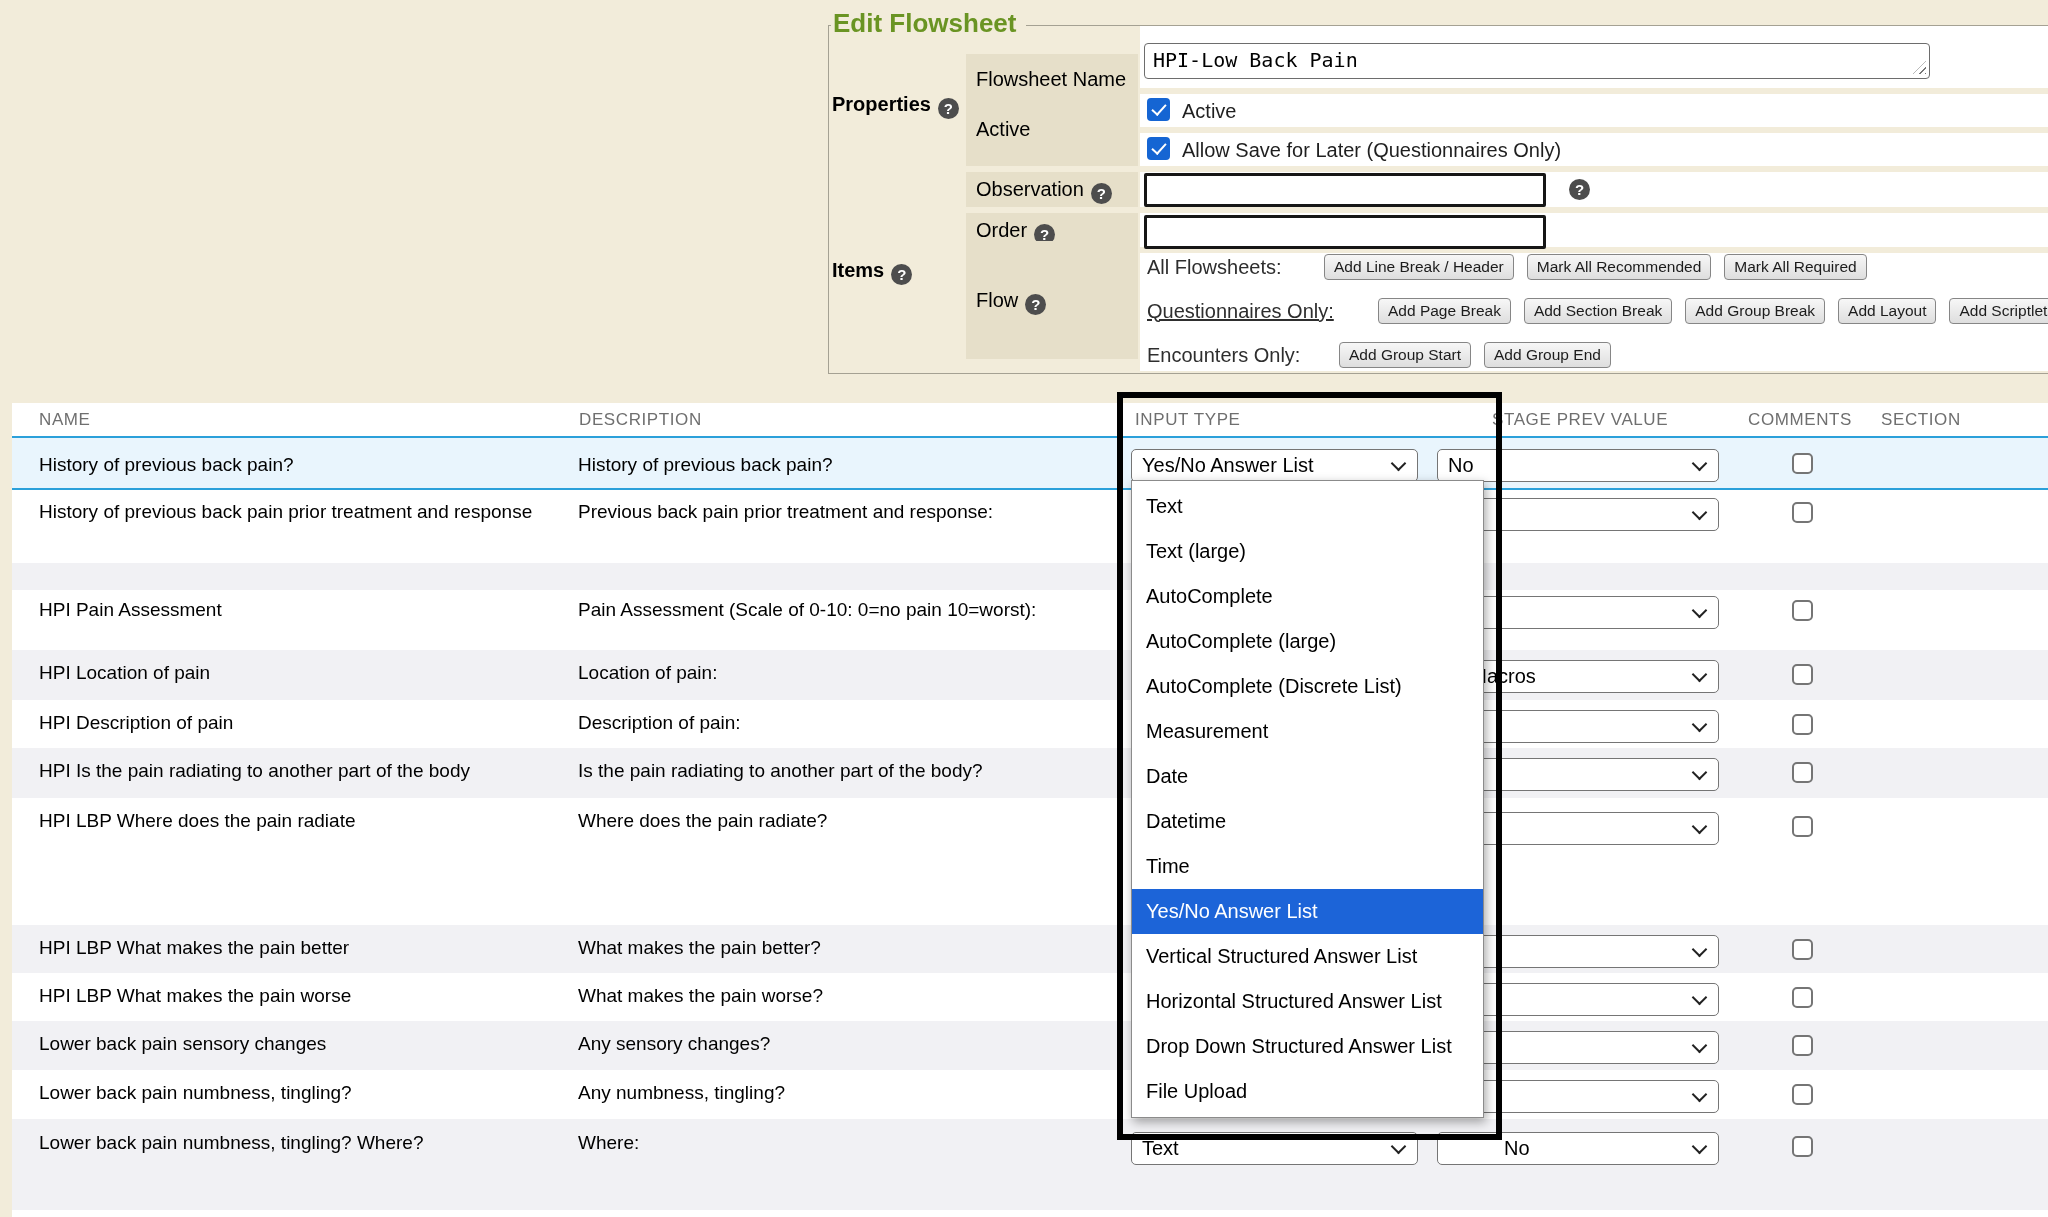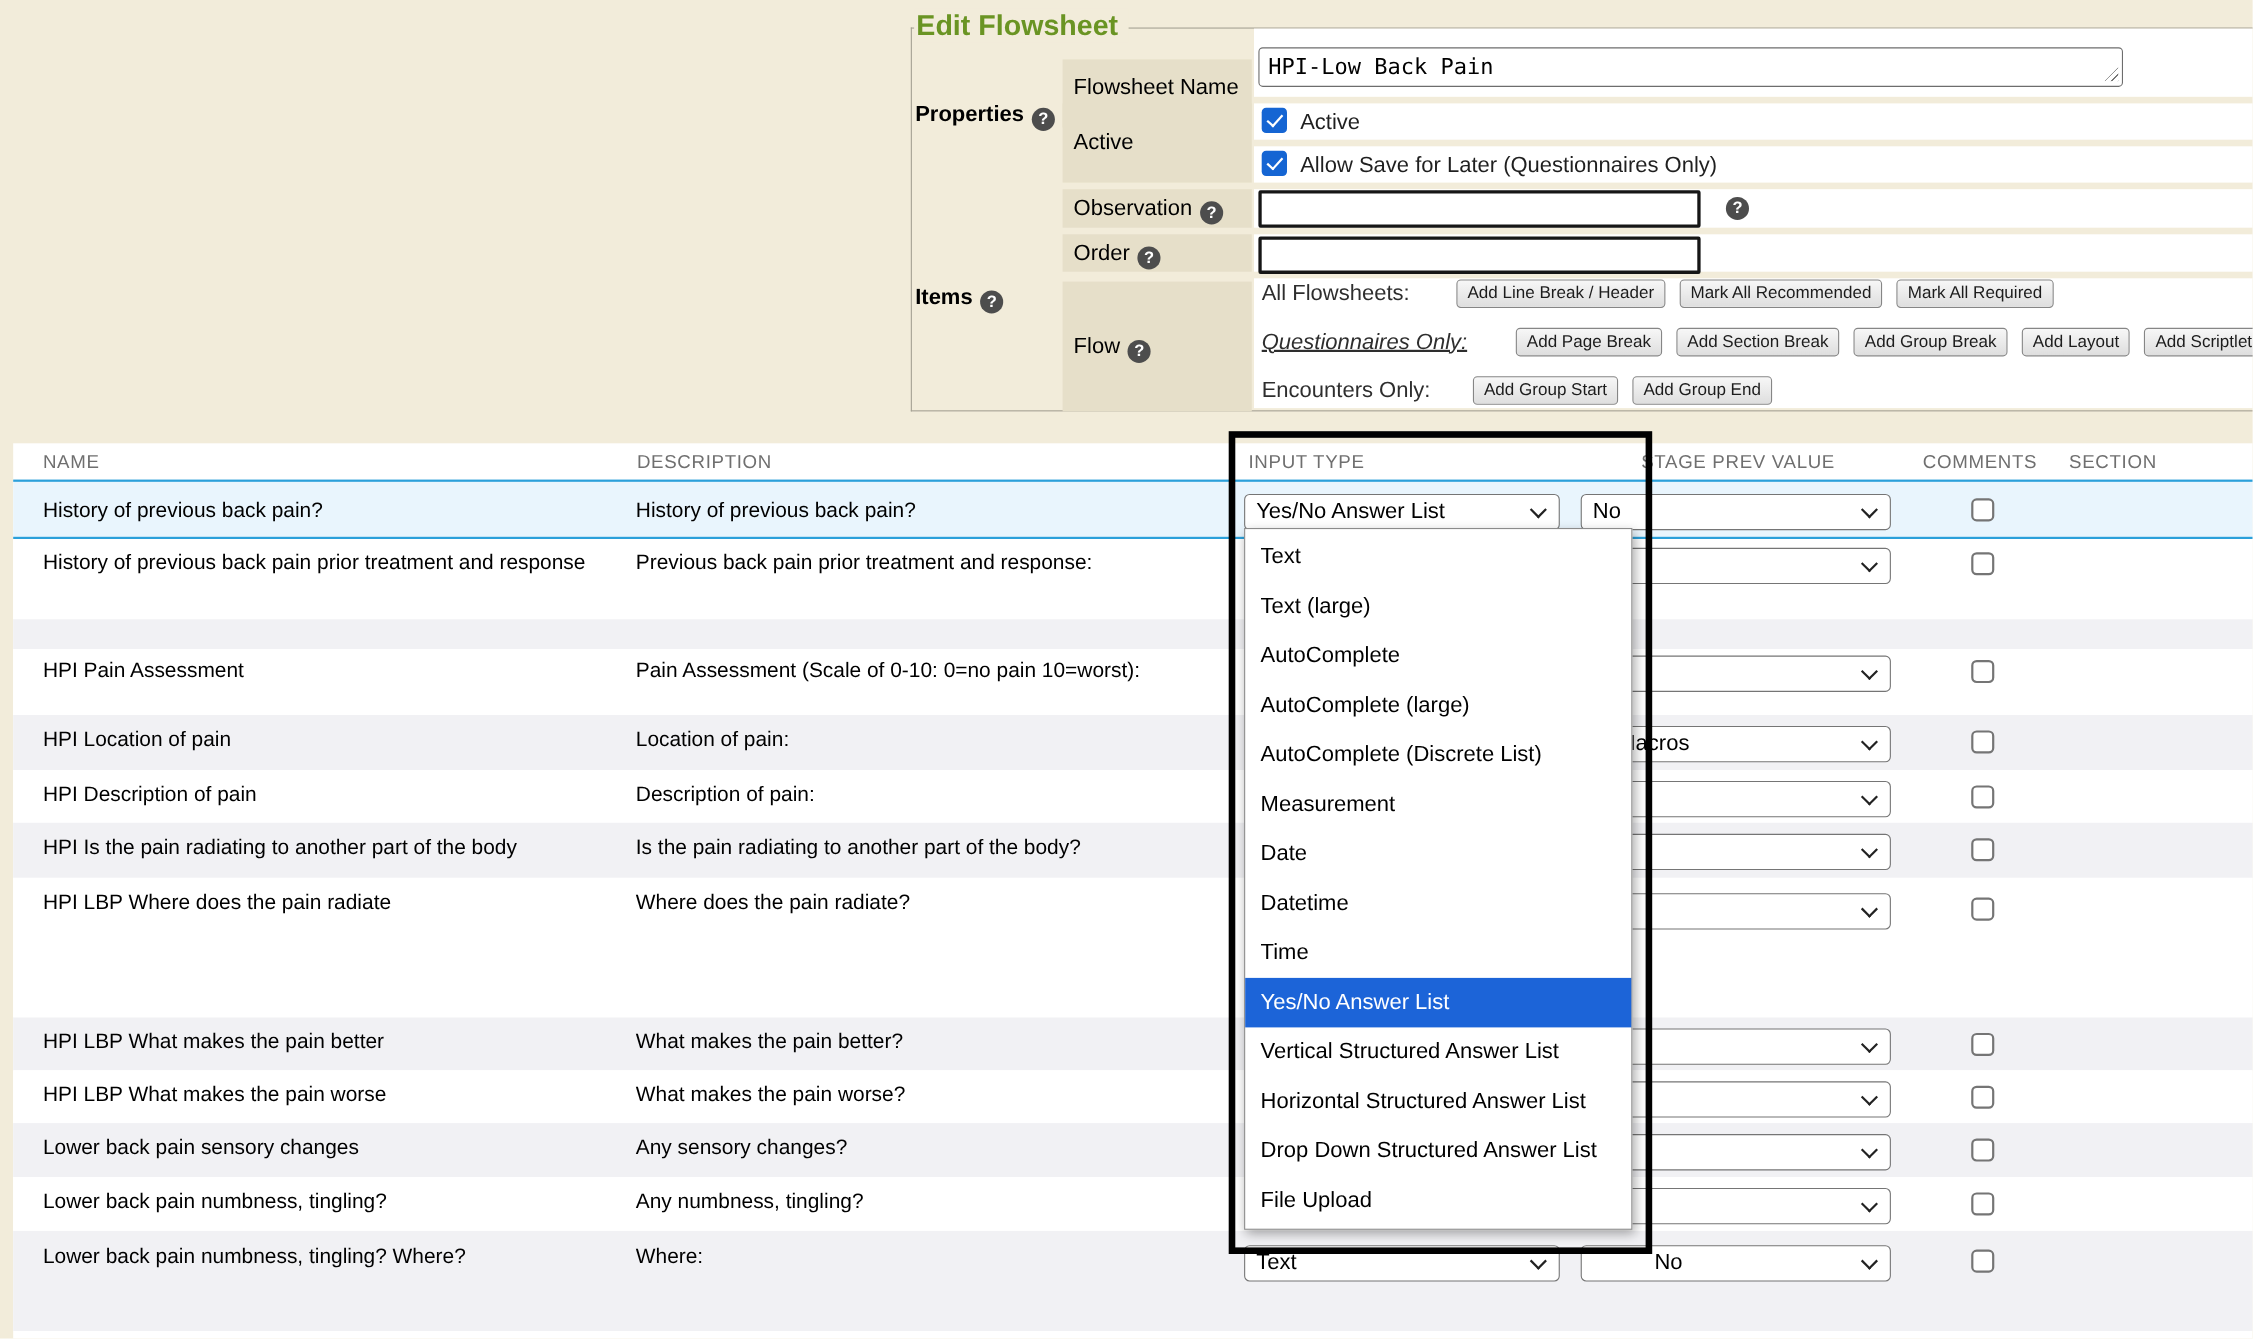--- a/index.html
+++ b/index.html
@@ -51,21 +51,21 @@
   .cbx-label{position:absolute;font-size:20px;color:#1f1f1f;white-space:nowrap;}
 
   #flowsheet-name{position:absolute;left:1144px;top:43px;width:786px;height:36px;box-sizing:border-box;border:1.4px solid #6d6d6d;border-radius:4px;background:#fff;font-family:"DejaVu Sans Mono",monospace;font-size:20px;padding:4px 8px;resize:none;overflow:hidden;color:#000;}
   .grip{position:absolute;left:1913px;top:61px;width:13px;height:13px;background:repeating-linear-gradient(135deg,transparent 0 3.2px,#777 3.2px 4.8px);clip-path:polygon(100% 0,100% 100%,0 100%);pointer-events:none;}
 
   .forminput{position:absolute;width:402px;height:34px;box-sizing:border-box;border:3px solid #161616;border-radius:2px;background:#fff;font-size:20px;padding:0 8px;}
   .help-after{position:absolute;left:1562px;}
 
   .flow-line{position:absolute;left:1147px;height:26px;display:flex;align-items:center;gap:13px;}
   .flow-label{font-size:20px;color:#2e2e2e;white-space:nowrap;flex:none;}
-  .flow-label.u{text-decoration:underline;font-style:italic;}
+  .flow-label.u{text-decoration:underline;}
   .flow-line button{flex:none;height:26px;font-family:"Liberation Sans",sans-serif;font-size:15.5px;color:#1c1c1c;padding:0 9px;background:linear-gradient(180deg,#f7f7f7,#dedede);border:1px solid #868686;border-radius:4px;white-space:nowrap;}
 </style>
 </head>
 <body>
 
 <div id="stage">
 
   <div id="table-bg"></div>
   <div id="headers">
       <span class="th" style="left: 39px;">NAME</span>
@@ -193,21 +193,21 @@
     </div>
   <div class="fcell lbl" style="left:966px;top:94px;width:172px;height:72px;">
       <span class="innertext" style="left:10px;top:24px;">Active</span>
     </div>
   <div class="fcell lbl" style="left:966px;top:172px;width:172px;height:35px;">
       <span class="innertext" style="left:10px;top:6px;"><span>Observation</span><span class="help"></span></span>
     </div>
   <div class="fcell lbl" style="left:966px;top:213px;width:172px;height:34px;">
       <span class="innertext" style="left:10px;top:6px;"><span>Order</span><span class="help"></span></span>
     </div>
-  <div class="fcell lbl" style="left:966px;top:256px;width:172px;height:118px;">
+  <div class="fcell lbl" style="left:966px;top:241px;width:172px;height:118px;">
       <span class="innertext" style="left:10px;top:48px;"><span>Flow</span><span class="help"></span></span>
     </div>
 
   <div class="fcell val" style="left:1140px;top:26px;width:908px;height:62px;"></div>
   <div class="fcell val" style="left:1140px;top:94px;width:908px;height:33px;"></div>
   <div class="fcell val" style="left:1140px;top:133px;width:908px;height:33px;"></div>
   <div class="fcell val" style="left:1140px;top:172px;width:908px;height:35px;"></div>
   <div class="fcell val" style="left:1140px;top:213px;width:908px;height:34px;"></div>
   <div class="fcell val" style="left:1140px;top:253px;width:908px;height:118px;"></div>
 

